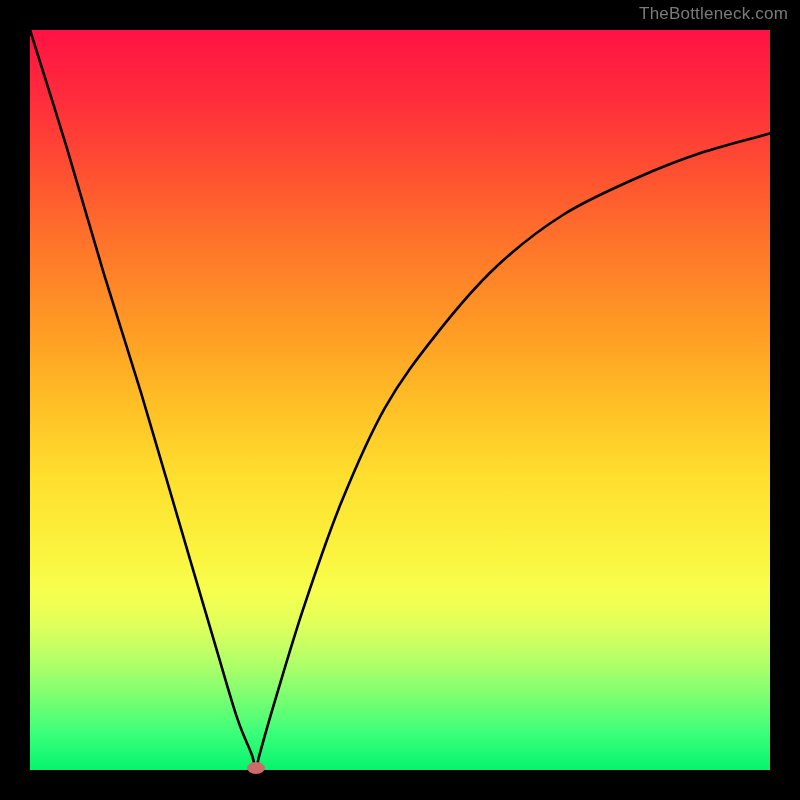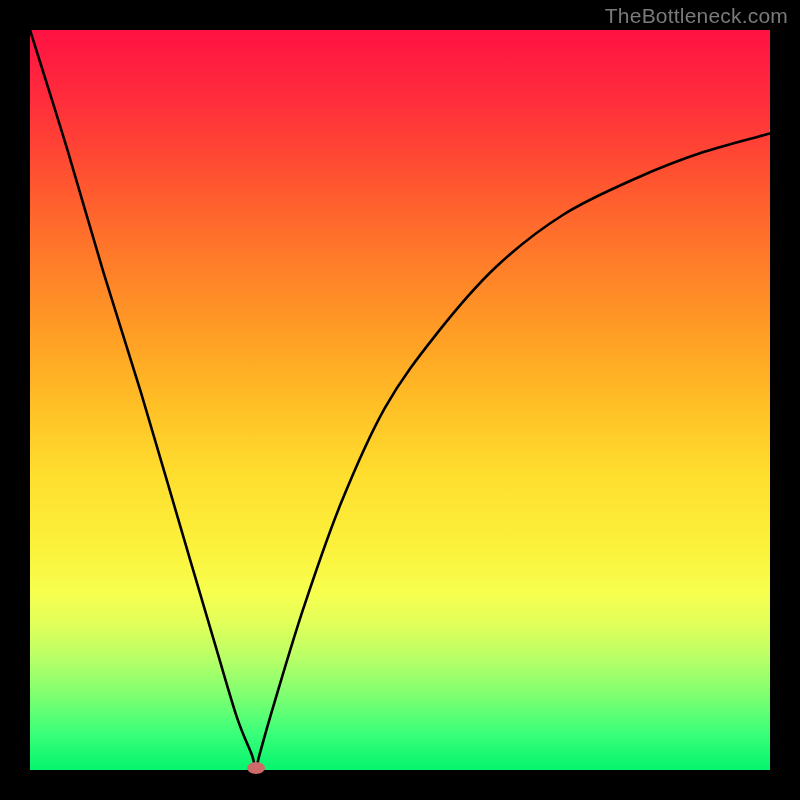--- a/index.html
+++ b/index.html
@@ -37,21 +37,21 @@
       #b7ff67 85%,
       #7dff71 90%,
       #3bff79 95%,
       #05f46e 100%);
   }
   .watermark {
     position: absolute;
     top: 4px;
     right: 12px;
     color: #7a7a7a;
-    font-size: 21px;
+    font-size: 17px;
     font-weight: 500;
     letter-spacing: 0.2px;
     user-select: none;
   }
   svg.curve {
     position: absolute;
     left: 0;
     top: 0;
     width: 740px;
     height: 740px;

